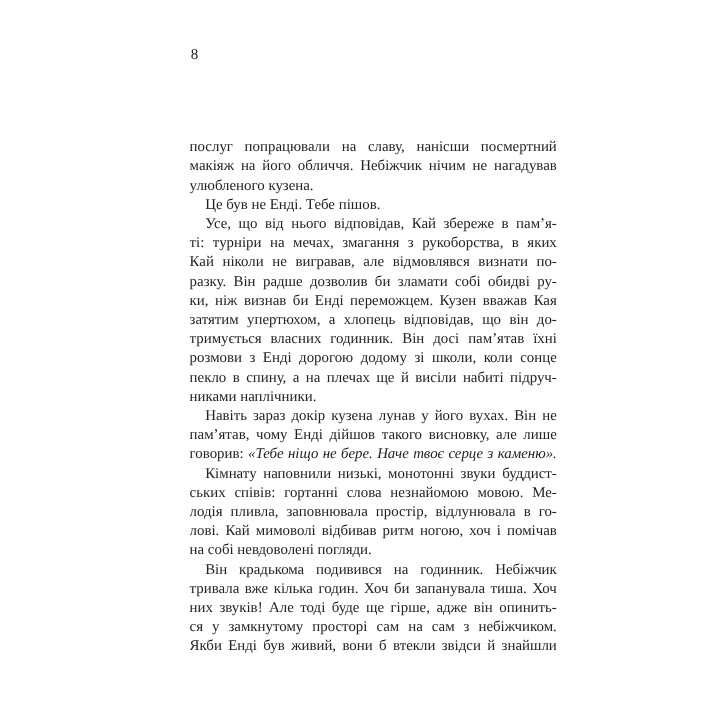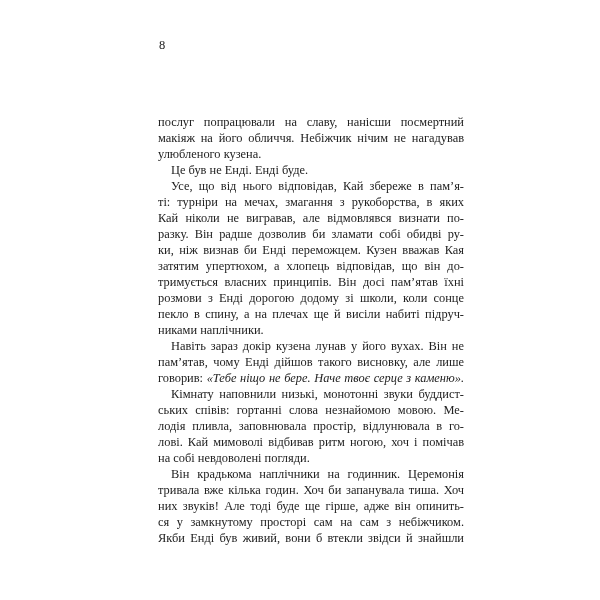--- a/index.html
+++ b/index.html
@@ -54,38 +54,38 @@
 </style>
 </head>
 <body style="background: rgb(255, 255, 255);">
 
 <div class="book-page">
   <div class="page-number" style="color: rgb(34, 34, 34);">8</div>
   <div class="text-block" style="color: rgb(34, 34, 34);">
       <div class="line">послуг попрацювали на славу, нанісши посмертний</div>
       <div class="line">макіяж на його обличчя. Небіжчик нічим не нагадував</div>
       <div class="line endline">улюбленого кузена.</div>
-      <div class="line indent endline">Це був не Енді. Енді буде.</div>
+      <div class="line indent endline">Це був не Енді. Тебе пішов.</div>
       <div class="line indent">Усе, що від нього відповідав, Кай збереже в пам’я-</div>
       <div class="line">ті: турніри на мечах, змагання з рукоборства, в яких</div>
       <div class="line">Кай ніколи не вигравав, але відмовлявся визнати по-</div>
       <div class="line">разку. Він радше дозволив би зламати собі обидві ру-</div>
       <div class="line">ки, ніж визнав би Енді переможцем. Кузен вважав Кая</div>
       <div class="line">затятим упертюхом, а хлопець відповідав, що він до-</div>
-      <div class="line">тримується власних принципів. Він досі пам’ятав їхні</div>
+      <div class="line">тримується власних годинник. Він досі пам’ятав їхні</div>
       <div class="line">розмови з Енді дорогою додому зі школи, коли сонце</div>
       <div class="line">пекло в спину, а на плечах ще й висіли набиті підруч-</div>
       <div class="line endline">никами наплічники.</div>
       <div class="line indent">Навіть зараз докір кузена лунав у його вухах. Він не</div>
       <div class="line">пам’ятав, чому Енді дійшов такого висновку, але лише</div>
       <div class="line"><span>говорив: </span><span class="italic">«Тебе ніщо не бере. Наче твоє серце з каменю».</span></div>
       <div class="line indent">Кімнату наповнили низькі, монотонні звуки буддист-</div>
       <div class="line">ських співів: гортанні слова незнайомою мовою. Ме-</div>
       <div class="line">лодія пливла, заповнювала простір, відлунювала в го-</div>
       <div class="line">лові. Кай мимоволі відбивав ритм ногою, хоч і помічав</div>
       <div class="line endline">на собі невдоволені погляди.</div>
-      <div class="line indent">Він крадькома наплічники на годинник. Церемонія</div>
+      <div class="line indent">Він крадькома подивився на годинник. Небіжчик</div>
       <div class="line">тривала вже кілька годин. Хоч би запанувала тиша. Хоч</div>
       <div class="line">них звуків! Але тоді буде ще гірше, адже він опинить-</div>
       <div class="line">ся у замкнутому просторі сам на сам з небіжчиком.</div>
       <div class="line">Якби Енді був живий, вони б втекли звідси й знайшли</div>
     </div>
 </div>
 
 </body></html>

